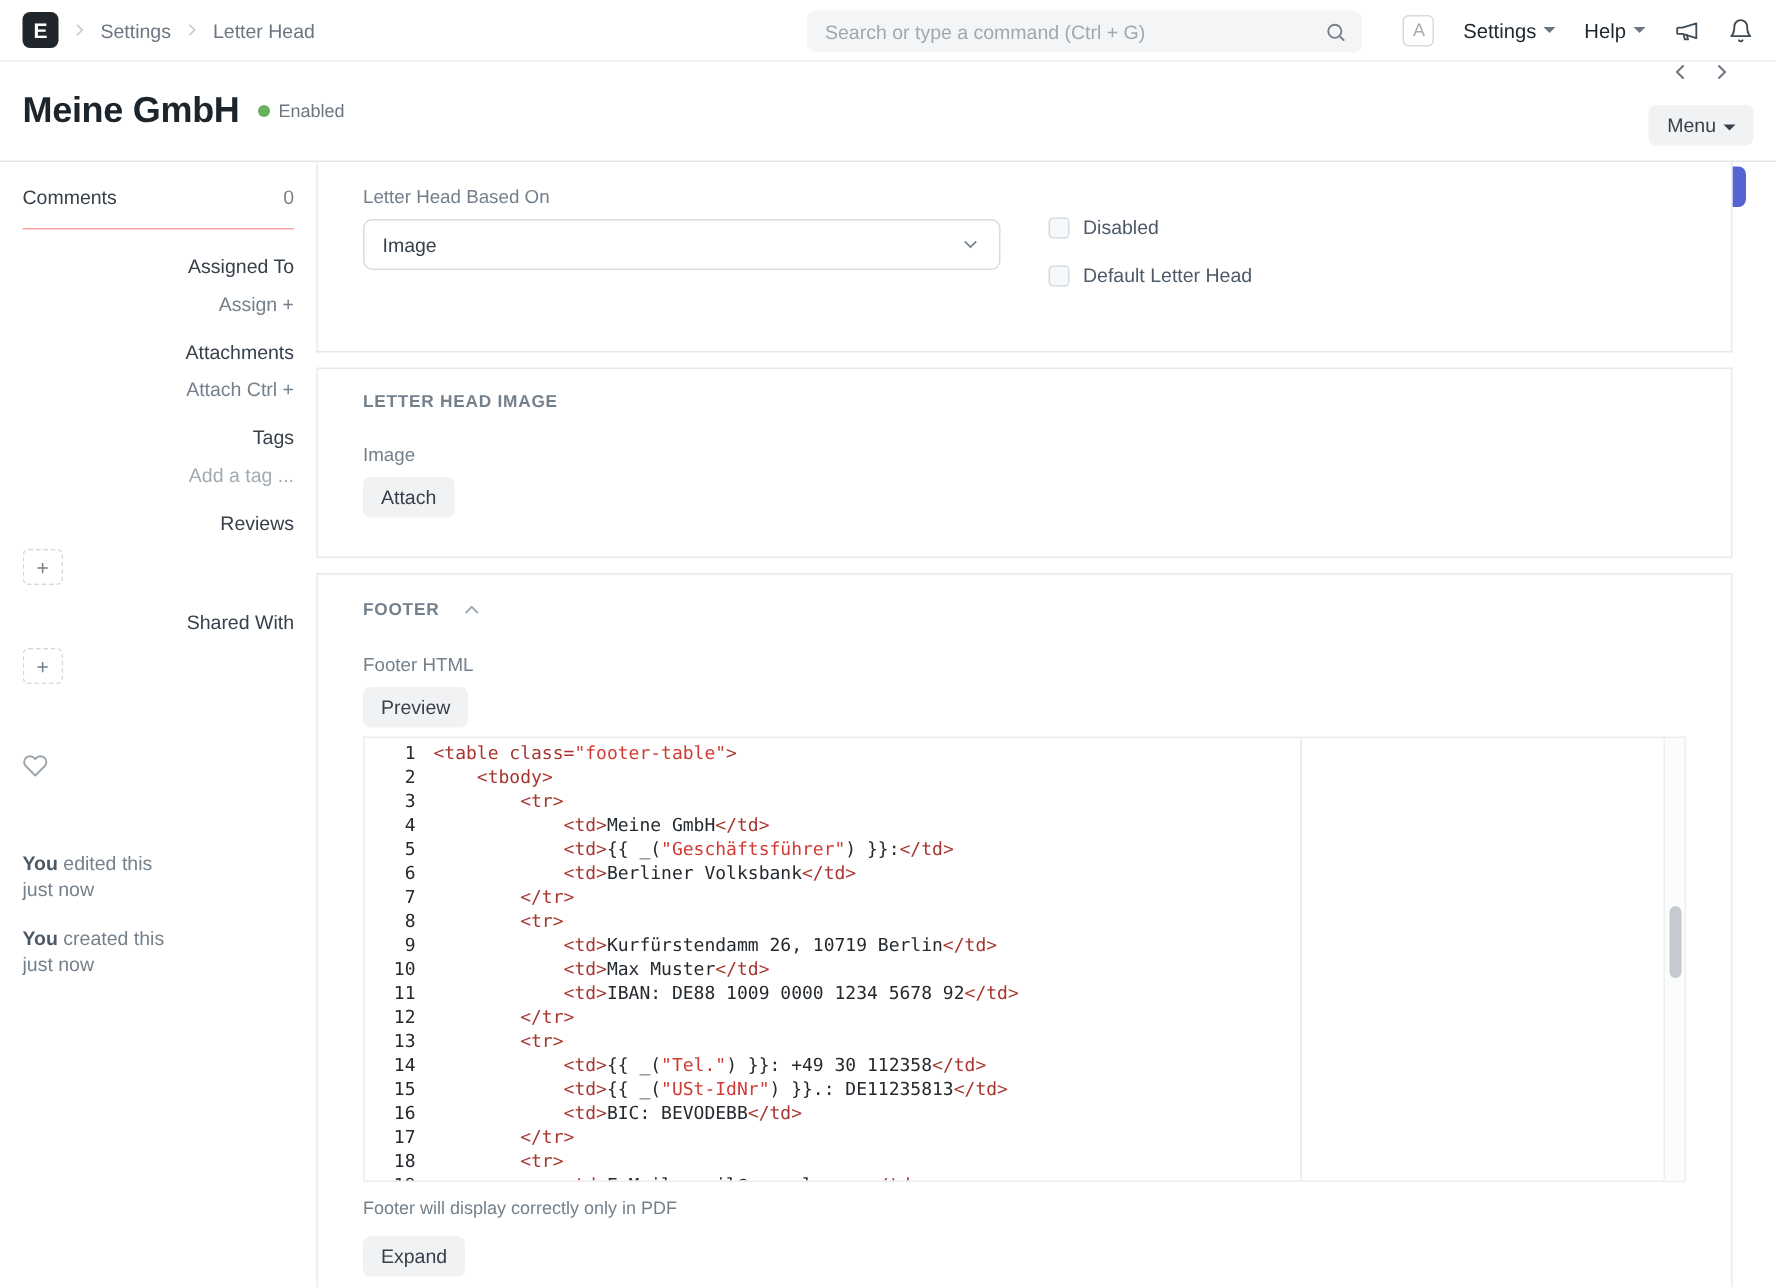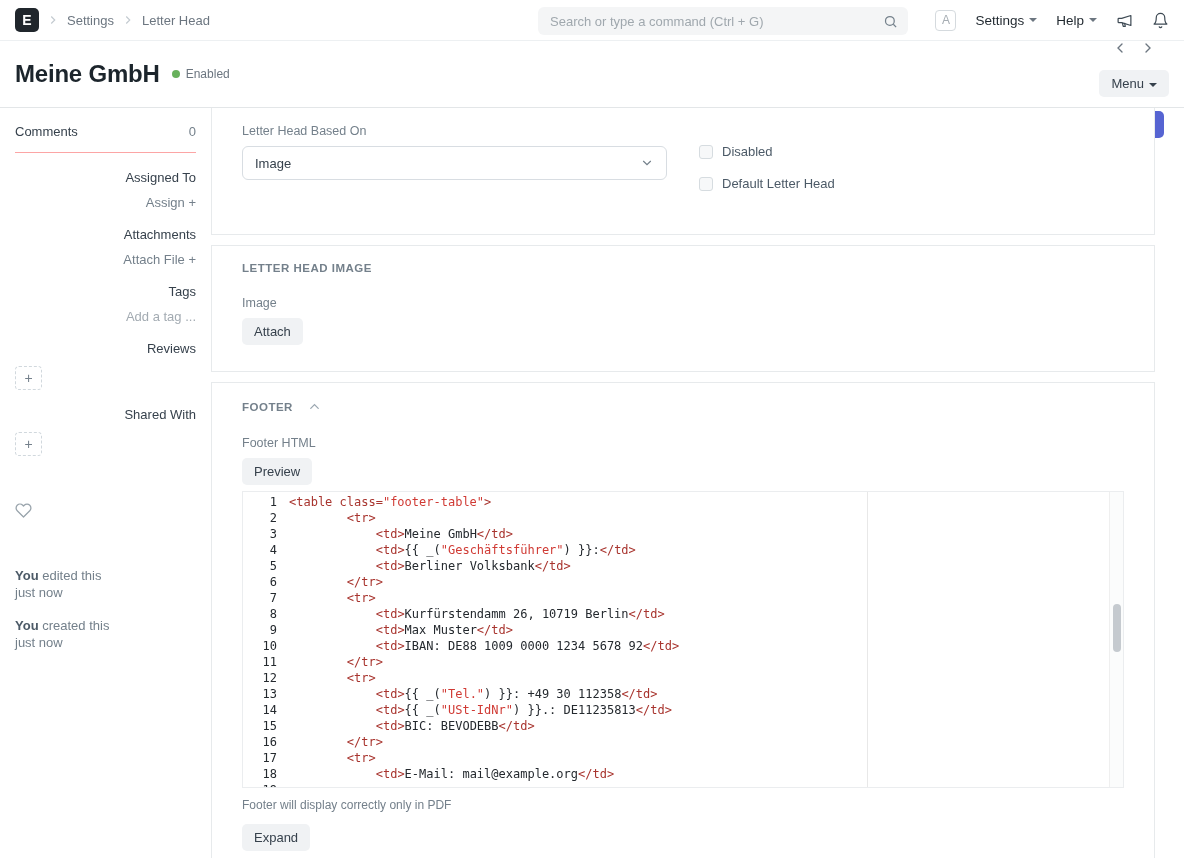--- a/index.html
+++ b/index.html
@@ -232,21 +232,21 @@
       <span class="sb-count">0</span>
     </div>
 
     <div class="sb-section">
       <div class="sb-heading">Assigned To</div>
       <div class="sb-action"><span>Assign</span> +</div>
     </div>
 
     <div class="sb-section">
       <div class="sb-heading">Attachments</div>
-      <div class="sb-action"><span>Attach File</span> +</div>
+      <div class="sb-action"><span>Attach Ctrl</span> +</div>
     </div>
 
     <div class="sb-section">
       <div class="sb-heading">Tags</div>
       <div class="sb-placeholder">Add a tag ...</div>
     </div>
 
     <div class="sb-section">
       <div class="sb-heading">Reviews</div>
       <div class="dash-plus">+</div>
@@ -344,20 +344,21 @@
             <div class="cl">15</div>
             <div class="cl">16</div>
             <div class="cl">17</div>
             <div class="cl">18</div>
             <div class="cl">19</div>
           </div>
         <div class="codearea">
           <div class="ruler"></div>
           <div class="code-lines" id="code-lines">
               <div class="cl"><span class="tag">&lt;table class=</span><span class="str">"footer-table"</span><span class="tag">&gt;</span></div>
+              <div class="cl"><span>    </span><span class="tag">&lt;tbody&gt;</span></div>
               <div class="cl"><span>        </span><span class="tag">&lt;tr&gt;</span></div>
               <div class="cl"><span>            </span><span class="tag">&lt;td&gt;</span><span>Meine GmbH</span><span class="tag">&lt;/td&gt;</span></div>
               <div class="cl"><span>            </span><span class="tag">&lt;td&gt;</span><span>{{ _(</span><span class="str">"Geschäftsführer"</span><span>) }}:</span><span class="tag">&lt;/td&gt;</span></div>
               <div class="cl"><span>            </span><span class="tag">&lt;td&gt;</span><span>Berliner Volksbank</span><span class="tag">&lt;/td&gt;</span></div>
               <div class="cl"><span>        </span><span class="tag">&lt;/tr&gt;</span></div>
               <div class="cl"><span>        </span><span class="tag">&lt;tr&gt;</span></div>
               <div class="cl"><span>            </span><span class="tag">&lt;td&gt;</span><span>Kurfürstendamm 26, 10719 Berlin</span><span class="tag">&lt;/td&gt;</span></div>
               <div class="cl"><span>            </span><span class="tag">&lt;td&gt;</span><span>Max Muster</span><span class="tag">&lt;/td&gt;</span></div>
               <div class="cl"><span>            </span><span class="tag">&lt;td&gt;</span><span>IBAN: DE88 1009 0000 1234 5678 92</span><span class="tag">&lt;/td&gt;</span></div>
               <div class="cl"><span>        </span><span class="tag">&lt;/tr&gt;</span></div>

